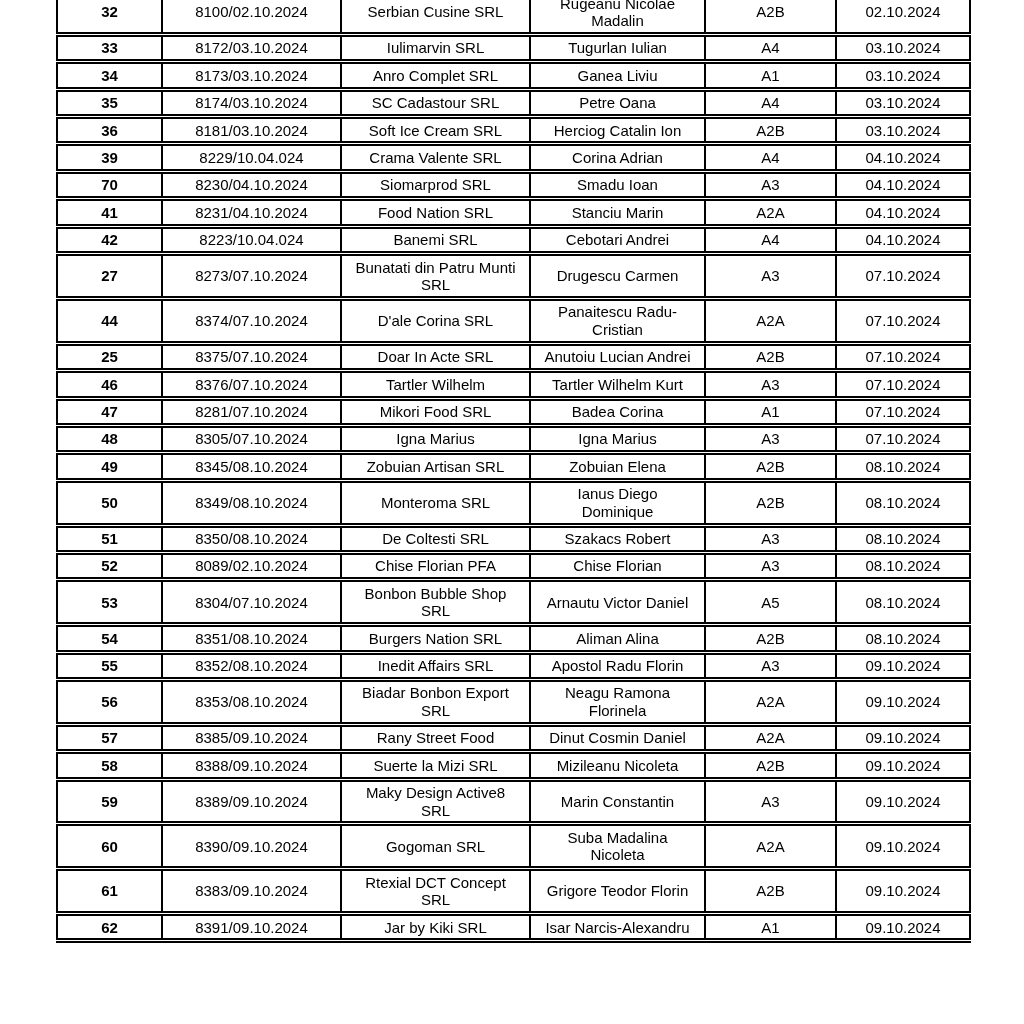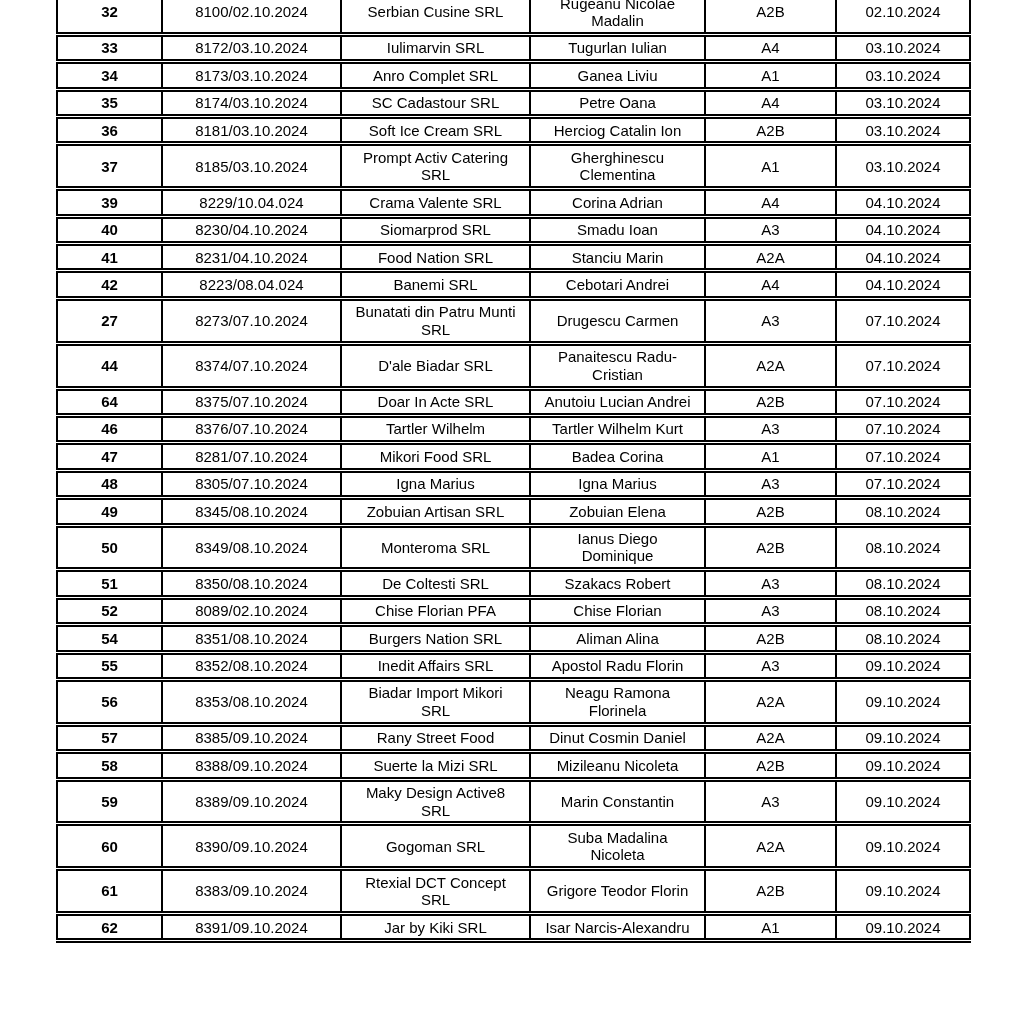--- a/index.html
+++ b/index.html
@@ -92,81 +92,71 @@
         </tr>
         <tr>
           <td class="col-no">36</td>
           <td>8181/03.10.2024</td>
           <td>Soft Ice Cream SRL</td>
           <td>Herciog Catalin Ion</td>
           <td>A2B</td>
           <td>03.10.2024</td>
         </tr>
         <tr>
-          <td class="col-no">37</td>
-          <td>8185/03.10.2024</td>
-          <td>Prompt Activ Catering
-SRL</td>
-          <td>Gherghinescu
-Clementina</td>
-          <td>A1</td>
-          <td>03.10.2024</td>
-        </tr>
-        <tr>
           <td class="col-no">39</td>
           <td>8229/10.04.024</td>
           <td>Crama Valente SRL</td>
           <td>Corina Adrian</td>
           <td>A4</td>
           <td>04.10.2024</td>
         </tr>
         <tr>
-          <td class="col-no">40</td>
+          <td class="col-no">70</td>
           <td>8230/04.10.2024</td>
           <td>Siomarprod SRL</td>
           <td>Smadu Ioan</td>
           <td>A3</td>
           <td>04.10.2024</td>
         </tr>
         <tr>
           <td class="col-no">41</td>
           <td>8231/04.10.2024</td>
           <td>Food Nation SRL</td>
           <td>Stanciu Marin</td>
           <td>A2A</td>
           <td>04.10.2024</td>
         </tr>
         <tr>
           <td class="col-no">42</td>
-          <td>8223/08.04.024</td>
+          <td>8223/10.04.024</td>
           <td>Banemi SRL</td>
           <td>Cebotari Andrei</td>
           <td>A4</td>
           <td>04.10.2024</td>
         </tr>
         <tr>
           <td class="col-no">27</td>
           <td>8273/07.10.2024</td>
           <td>Bunatati din Patru Munti
 SRL</td>
           <td>Drugescu Carmen</td>
           <td>A3</td>
           <td>07.10.2024</td>
         </tr>
         <tr>
           <td class="col-no">44</td>
           <td>8374/07.10.2024</td>
-          <td>D'ale Biadar SRL</td>
+          <td>D'ale Corina SRL</td>
           <td>Panaitescu Radu-
 Cristian</td>
           <td>A2A</td>
           <td>07.10.2024</td>
         </tr>
         <tr>
-          <td class="col-no">64</td>
+          <td class="col-no">25</td>
           <td>8375/07.10.2024</td>
           <td>Doar In Acte SRL</td>
           <td>Anutoiu Lucian Andrei</td>
           <td>A2B</td>
           <td>07.10.2024</td>
         </tr>
         <tr>
           <td class="col-no">46</td>
           <td>8376/07.10.2024</td>
           <td>Tartler Wilhelm</td>
@@ -217,39 +207,48 @@
         </tr>
         <tr>
           <td class="col-no">52</td>
           <td>8089/02.10.2024</td>
           <td>Chise Florian PFA</td>
           <td>Chise Florian</td>
           <td>A3</td>
           <td>08.10.2024</td>
         </tr>
         <tr>
+          <td class="col-no">53</td>
+          <td>8304/07.10.2024</td>
+          <td>Bonbon Bubble Shop
+SRL</td>
+          <td>Arnautu Victor Daniel</td>
+          <td>A5</td>
+          <td>08.10.2024</td>
+        </tr>
+        <tr>
           <td class="col-no">54</td>
           <td>8351/08.10.2024</td>
           <td>Burgers Nation SRL</td>
           <td>Aliman Alina</td>
           <td>A2B</td>
           <td>08.10.2024</td>
         </tr>
         <tr>
           <td class="col-no">55</td>
           <td>8352/08.10.2024</td>
           <td>Inedit Affairs SRL</td>
           <td>Apostol Radu Florin</td>
           <td>A3</td>
           <td>09.10.2024</td>
         </tr>
         <tr>
           <td class="col-no">56</td>
           <td>8353/08.10.2024</td>
-          <td>Biadar Import Mikori
+          <td>Biadar Bonbon Export
 SRL</td>
           <td>Neagu Ramona
 Florinela</td>
           <td>A2A</td>
           <td>09.10.2024</td>
         </tr>
         <tr>
           <td class="col-no">57</td>
           <td>8385/09.10.2024</td>
           <td>Rany Street Food</td>

